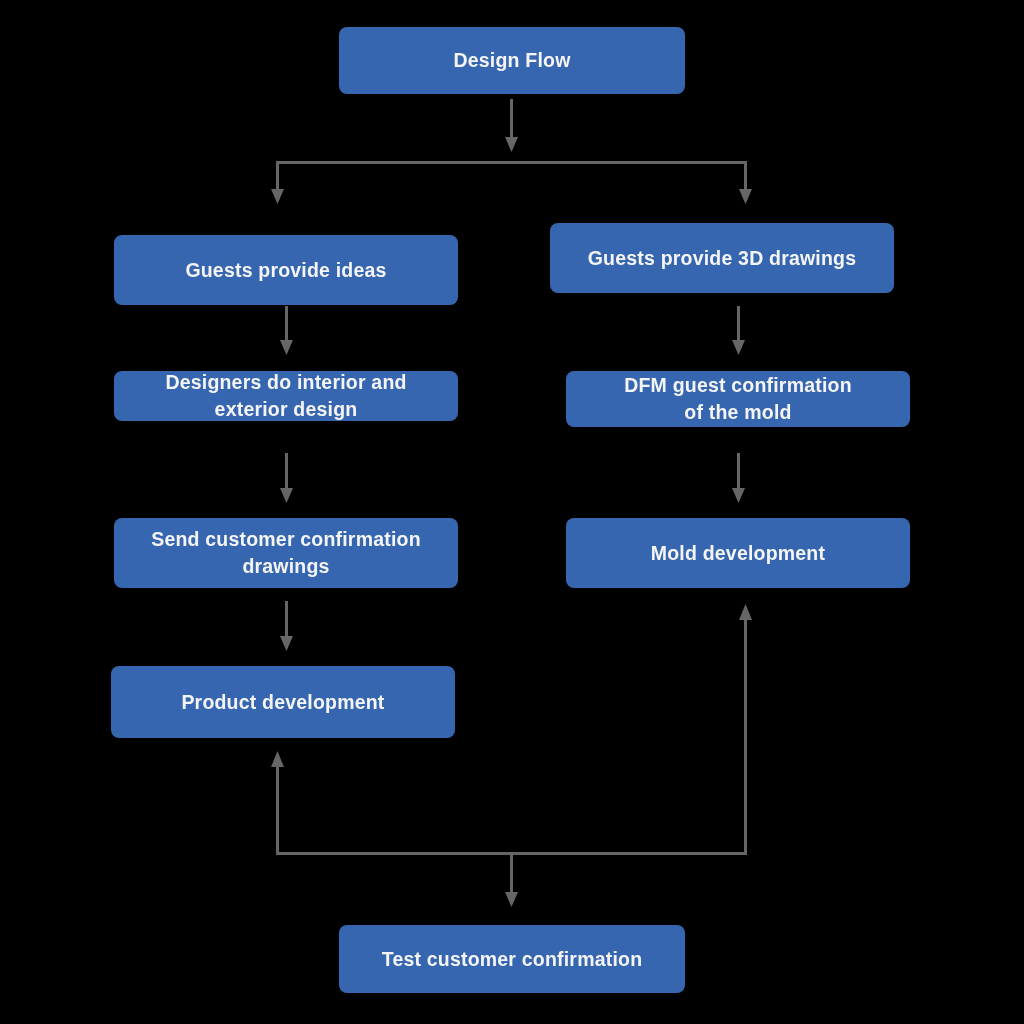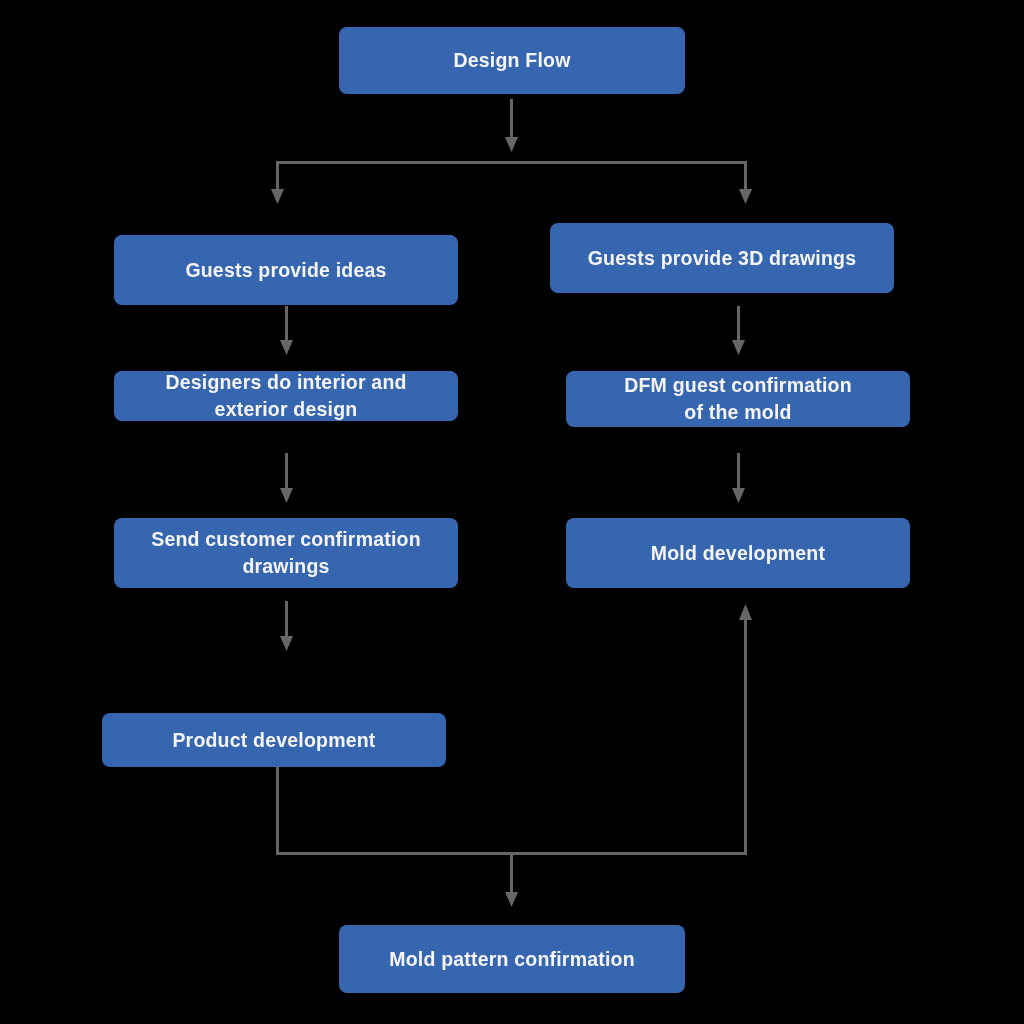--- a/index.html
+++ b/index.html
@@ -35,21 +35,21 @@
     padding:16px 10px;
   }
   
   .n-design-flow {left:339px;top:27px; width:346px;height:67px;}
   .n-guests-ideas {left:114px;top:235px;width:344px;height:70px;}
   .n-guests-3d {left:550px;top:223px;width:344px;height:70px;text-align:right;}
   .n-designers {left:114px;top:371px;width:344px;height:50px;}
   .n-dfm {left:566px;top:371px;width:344px;height:56px;}
   .n-send {left:114px;top:518px;width:344px;height:70px;}
   .n-mold {left:566px;top:518px;width:344px;height:70px;}
-  .n-product {left:102px;top:666px;width:344px;height:54px;margin-top:47px;}
+  .n-product {left:111px;top:666px;width:344px;height:72px;}
   .n-test {left:339px;top:925px;width:346px;height:68px;}
 </style>
 </head>
 <body>
 
 <div class="stage">
 
   <svg class="edges" viewBox="0 0 1024 1024" aria-hidden="true">
 
     <g>
@@ -106,15 +106,15 @@
   <div class="node n-dfm">DFM guest confirmation
 of the mold</div>
 
   <div class="node n-send">Send customer confirmation
 drawings</div>
 
   <div class="node n-mold">Mold development</div>
 
   <div class="node n-product">Product development</div>
 
-  <div class="node n-test">Mold pattern confirmation</div>
+  <div class="node n-test">Test customer confirmation</div>
 
 </div>
 
 </body></html>

